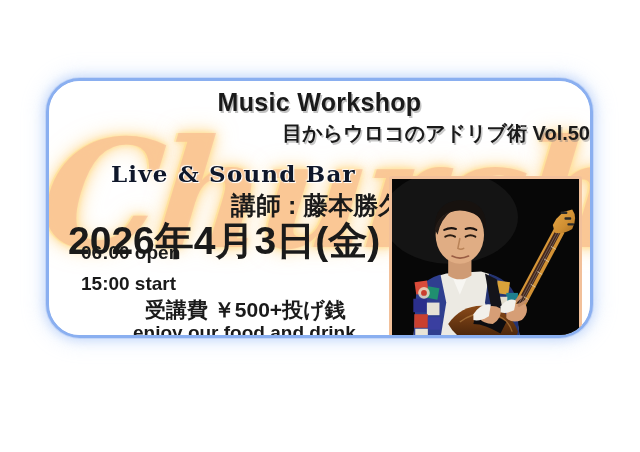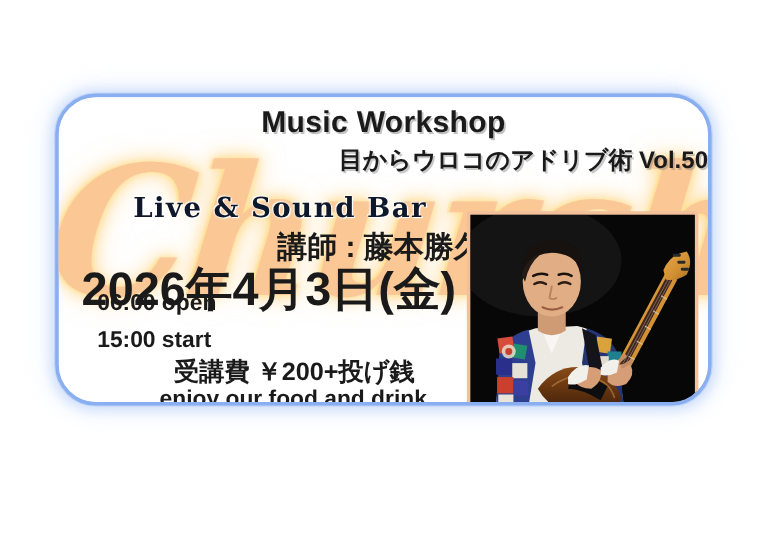--- a/index.html
+++ b/index.html
@@ -202,21 +202,21 @@
       <div class="t venue">Live &amp; Sound Bar</div>
 
       <div class="t instructor">講師 : 藤本勝久</div>
 
       <div class="t date">2026年4月3日(金)</div>
 
       <div class="t open-time">06:00 open</div>
 
       <div class="t start-time">15:00 start</div>
 
-      <div class="t fee">受講費 ￥200+投げ銭</div>
+      <div class="t fee">受講費 ￥500+投げ銭</div>
 
       <div class="t food">enjoy our food and drink</div>
 
       <div class="photo-frame">
         <svg viewBox="0 0 193 165" preserveAspectRatio="xMidYMid slice">
           <defs>
             <linearGradient id="neckG" x1="0" y1="0" x2="1" y2="1">
               <stop offset="0%" stop-color="#e8a846"></stop>
               <stop offset="60%" stop-color="#d08f32"></stop>
               <stop offset="100%" stop-color="#a96f22"></stop>

